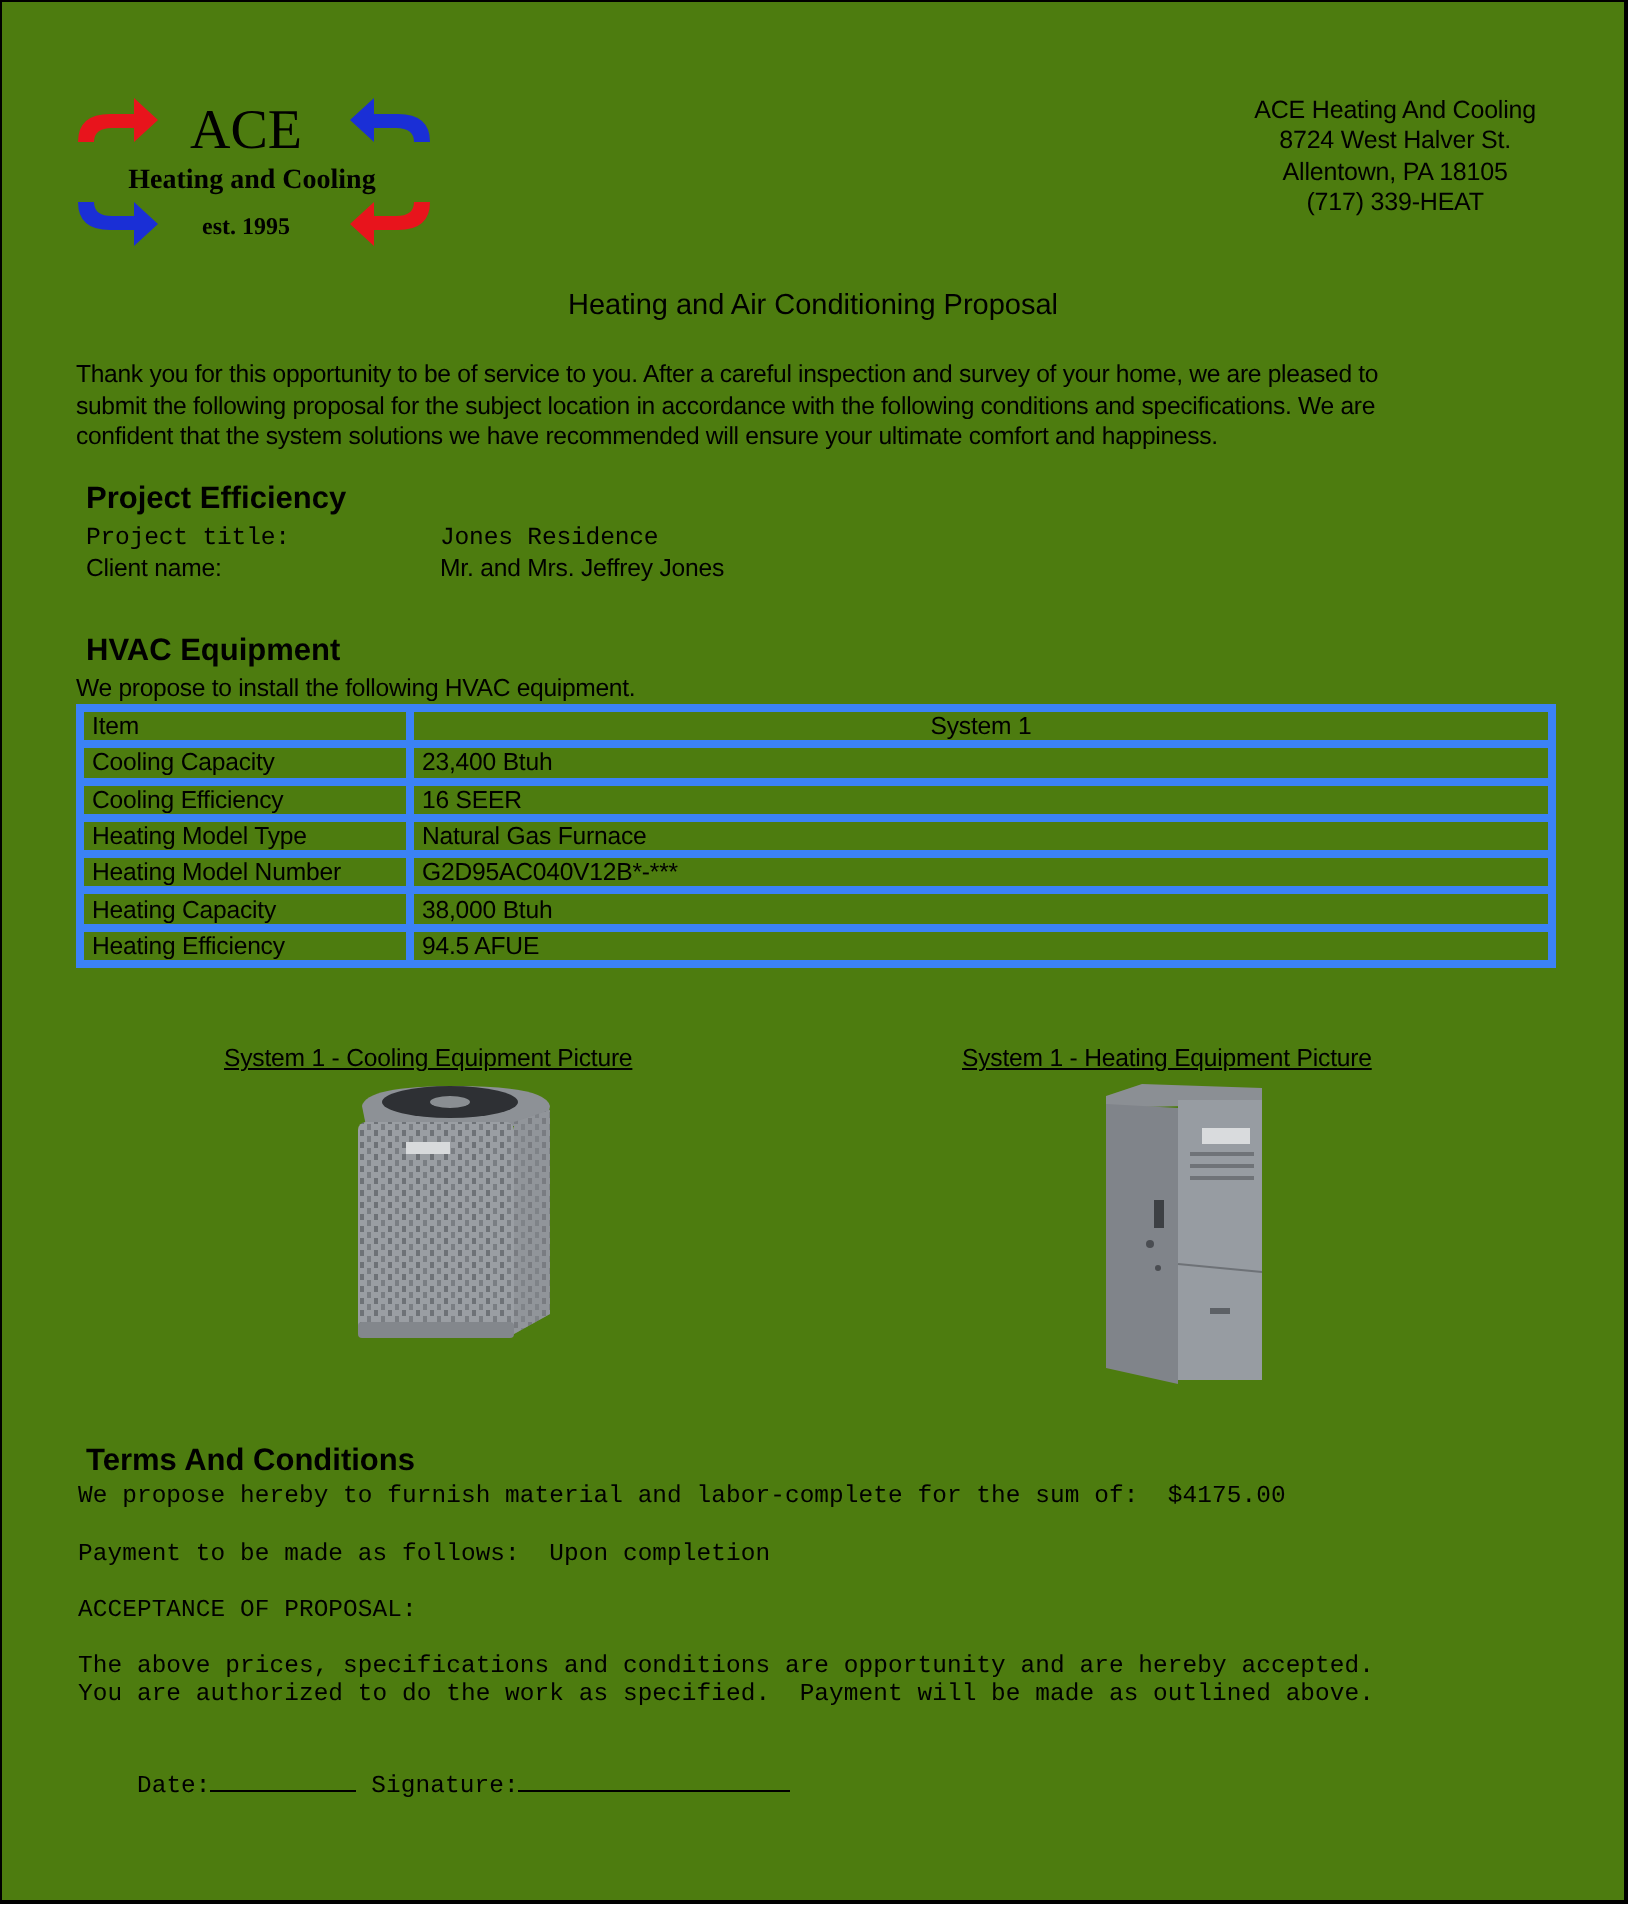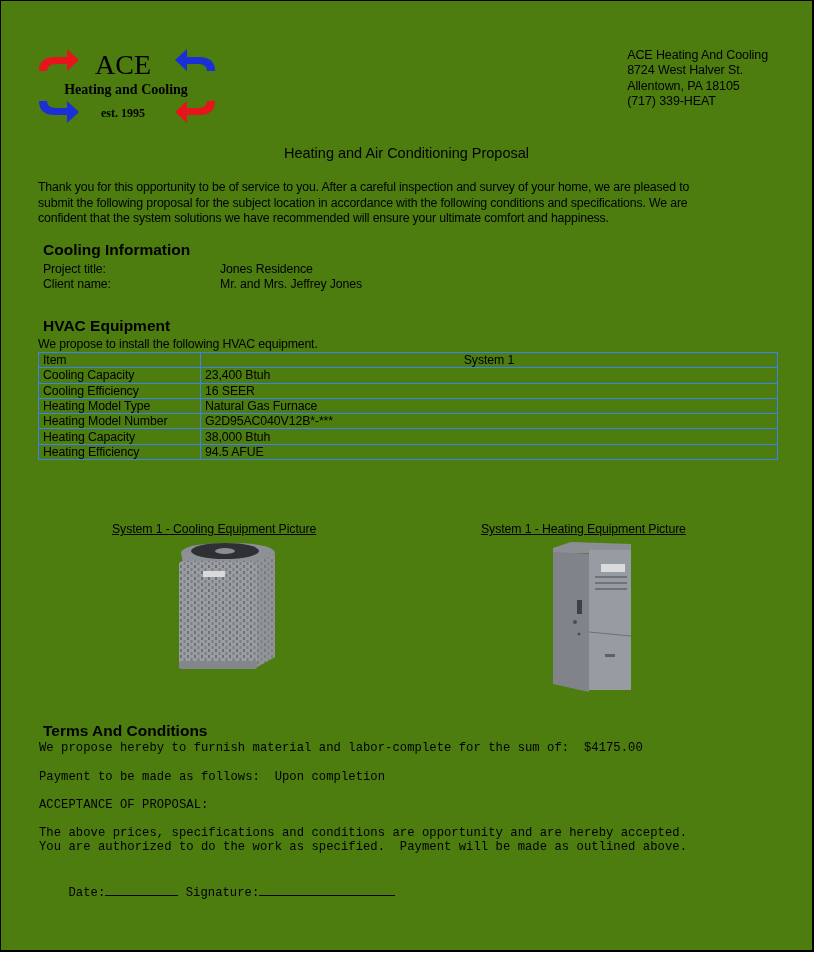--- a/index.html
+++ b/index.html
@@ -6,42 +6,42 @@
   body { width:816px; height:954px; position:relative; overflow:hidden; }
   .page {
     position:absolute; left:0; top:0; width:814px; height:952px;
     border:1px solid #000; border-right:2px solid #000; border-bottom:2px solid #000;
     box-sizing:border-box; background:#4d7c0f;
     font-family:"Liberation Sans", sans-serif; color:#000;
   }
   .logo { position:absolute; left:36px; top:44px; width:182px; height:82px; }
   .logo svg { display:block; }
   .address {
-    position:absolute; right:44px; top:47px; text-align:left;
+    position:absolute; right:44px; top:47px; text-align:center;
     font-size:12.5px; line-height:15.3px; letter-spacing:-0.1px;
   }
   .title {
     position:absolute; left:0; right:0; top:144px; text-align:center;
     font-size:14.5px; font-weight:normal;
   }
   .intro {
     position:absolute; left:37px; top:179px; width:745px;
     font-size:12.3px; line-height:15.5px; letter-spacing:-0.15px;
   }
   .section-head {
     position:absolute; left:42px; font-size:15.5px; font-weight:bold;
   }
   .pi-row { position:absolute; left:42px; font-size:12.3px; letter-spacing:-0.1px; }
   .pi-row .lbl { display:inline-block; width:177px; }
   .hvac-intro { position:absolute; left:37px; top:336px; font-size:12.3px; letter-spacing:-0.15px; }
   table.equip {
     position:absolute; left:37px; top:351px; width:740px;
     border-collapse:collapse; font-size:12.3px; letter-spacing:-0.1px;
   }
-  table.equip td { border:1px solid #3b82f6; padding:0 4px; height:14.3px; line-height:14px; }
+  table.equip td { border:4px solid #3b82f6; padding:0 4px; height:14.3px; line-height:14px; }
   table.equip td.c1 { width:153px; }
   table.equip td.hdr2 { text-align:center; }
   .pic-caption {
     position:absolute; font-size:12.3px; text-decoration:underline; letter-spacing:-0.1px;
   }
   .pic { position:absolute; }
   .mono {
     position:absolute; left:38px; font-family:"Liberation Mono", monospace;
     font-size:12.2px; white-space:pre; letter-spacing:0.05px;
   }
@@ -76,22 +76,22 @@
   </div>
 
   <div class="title">Heating and Air Conditioning Proposal</div>
 
   <div class="intro">
     <div>Thank you for this opportunity to be of service to you.  After a careful inspection and survey of your home, we are pleased to</div>
     <div>submit the following proposal for the subject location in accordance with the following conditions and specifications.  We are</div>
     <div>confident that the system solutions we have recommended will ensure your ultimate comfort and happiness.</div>
   </div>
 
-  <div class="section-head" style="top:240px;">Cooling Information</div>
-  <div class="pi-row" style="top:261px;">
+  <div class="section-head" style="top:240px;">Project Efficiency</div>
+  <div class="pi-row" style="top:261px;font-family:Liberation Mono, monospace;">
     <span class="lbl">Project title:</span><span>Jones Residence</span>
   </div>
   <div class="pi-row" style="top:276px;">
     <span class="lbl">Client name:</span><span>Mr. and Mrs. Jeffrey Jones</span>
   </div>
 
   <div class="section-head" style="top:316px;">HVAC Equipment</div>
   <div class="hvac-intro">We propose to install the following HVAC equipment.</div>
 
   <table class="equip">

